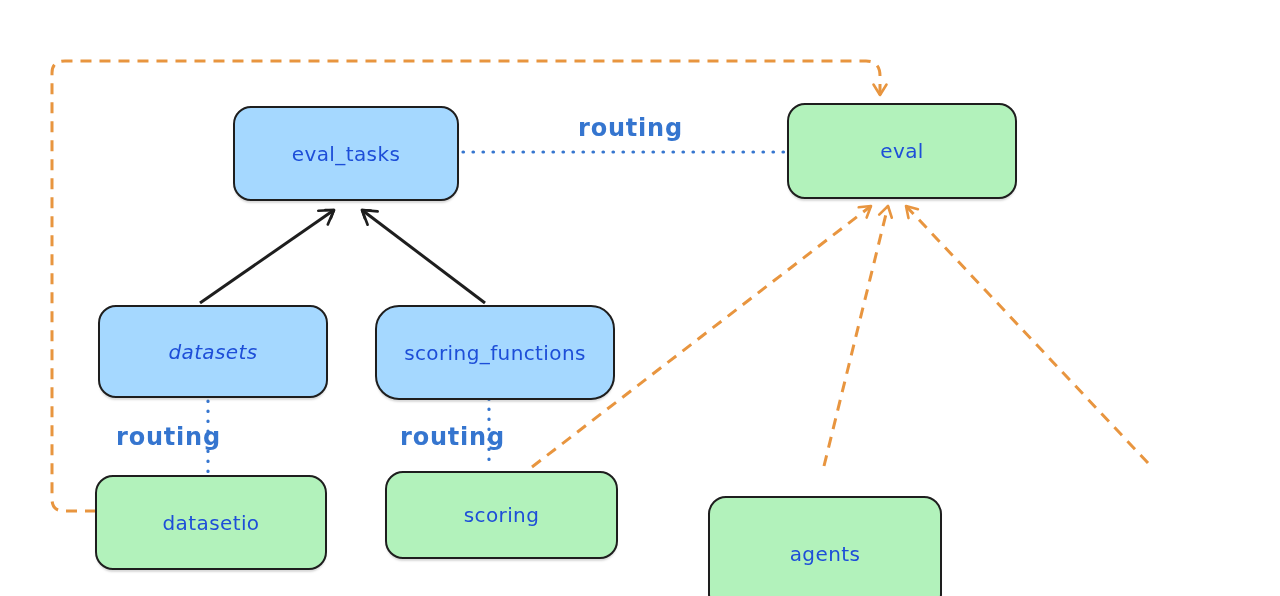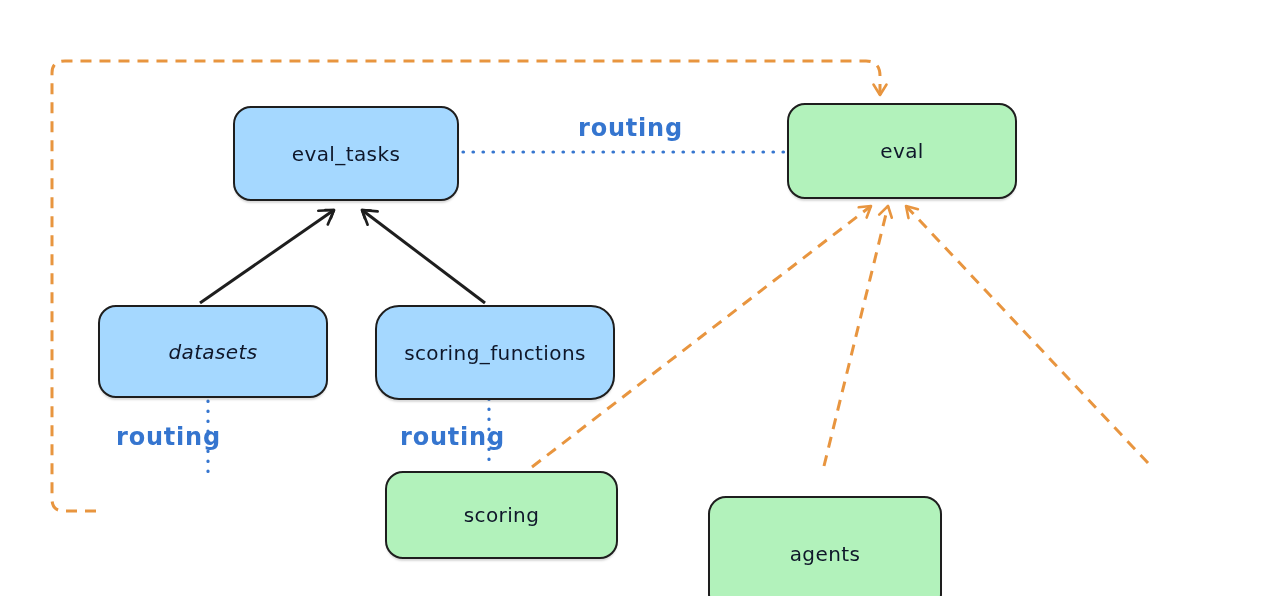--- a/index.html
+++ b/index.html
@@ -10,21 +10,21 @@
     font-family:"DejaVu Sans", sans-serif;
     overflow:hidden;
   }
   .wires{position:absolute;left:0;top:0;width:1280px;height:596px;}
   .node{
     position:absolute;
     box-sizing:border-box;
     border:2.5px solid #1e1e1e;
     border-radius:18px;
     display:flex;align-items:center;justify-content:center;
-    font-size:20px;color:#0f172a;letter-spacing:0.4px;
+    font-size:20px;color:#1d4ed8;letter-spacing:0.4px;
     box-shadow:0 3px 2px -1px rgba(120,120,120,0.28);
   }
   .node.blue{background:#a5d8ff;}
   .node.green{background:#b2f2bb;}
   #node-eval_tasks{left:233px;top:106px;width:226px;height:95px;}
   #node-eval{left:787px;top:103px;width:230px;height:96px;}
   #node-datasets{left:98px;top:305px;width:230px;height:93px;font-style:italic;}
   #node-scoring_functions{left:375px;top:305px;width:240px;height:95px;border-radius:24px;}
   #node-datasetio{left:95px;top:475px;width:232px;height:95px;}
   #node-scoring{left:385px;top:471px;width:233px;height:88px;}
@@ -74,20 +74,23 @@
   </div>
   <div class="node green" id="node-eval">
     <span>eval</span>
   </div>
   <div class="node blue" id="node-datasets">
     <span>datasets</span>
   </div>
   <div class="node blue" id="node-scoring_functions">
     <span>scoring_functions</span>
   </div>
+  <div class="node green" id="node-datasetio">
+    <span>datasetio</span>
+  </div>
   <div class="node green" id="node-scoring">
     <span>scoring</span>
   </div>
   <div class="node green" id="node-agents">
     <span>agents</span>
   </div>
 
   <div class="edge-label" id="routing-top">routing</div>
   <div class="edge-label" id="routing-left">routing</div>
   <div class="edge-label" id="routing-mid">routing</div>

